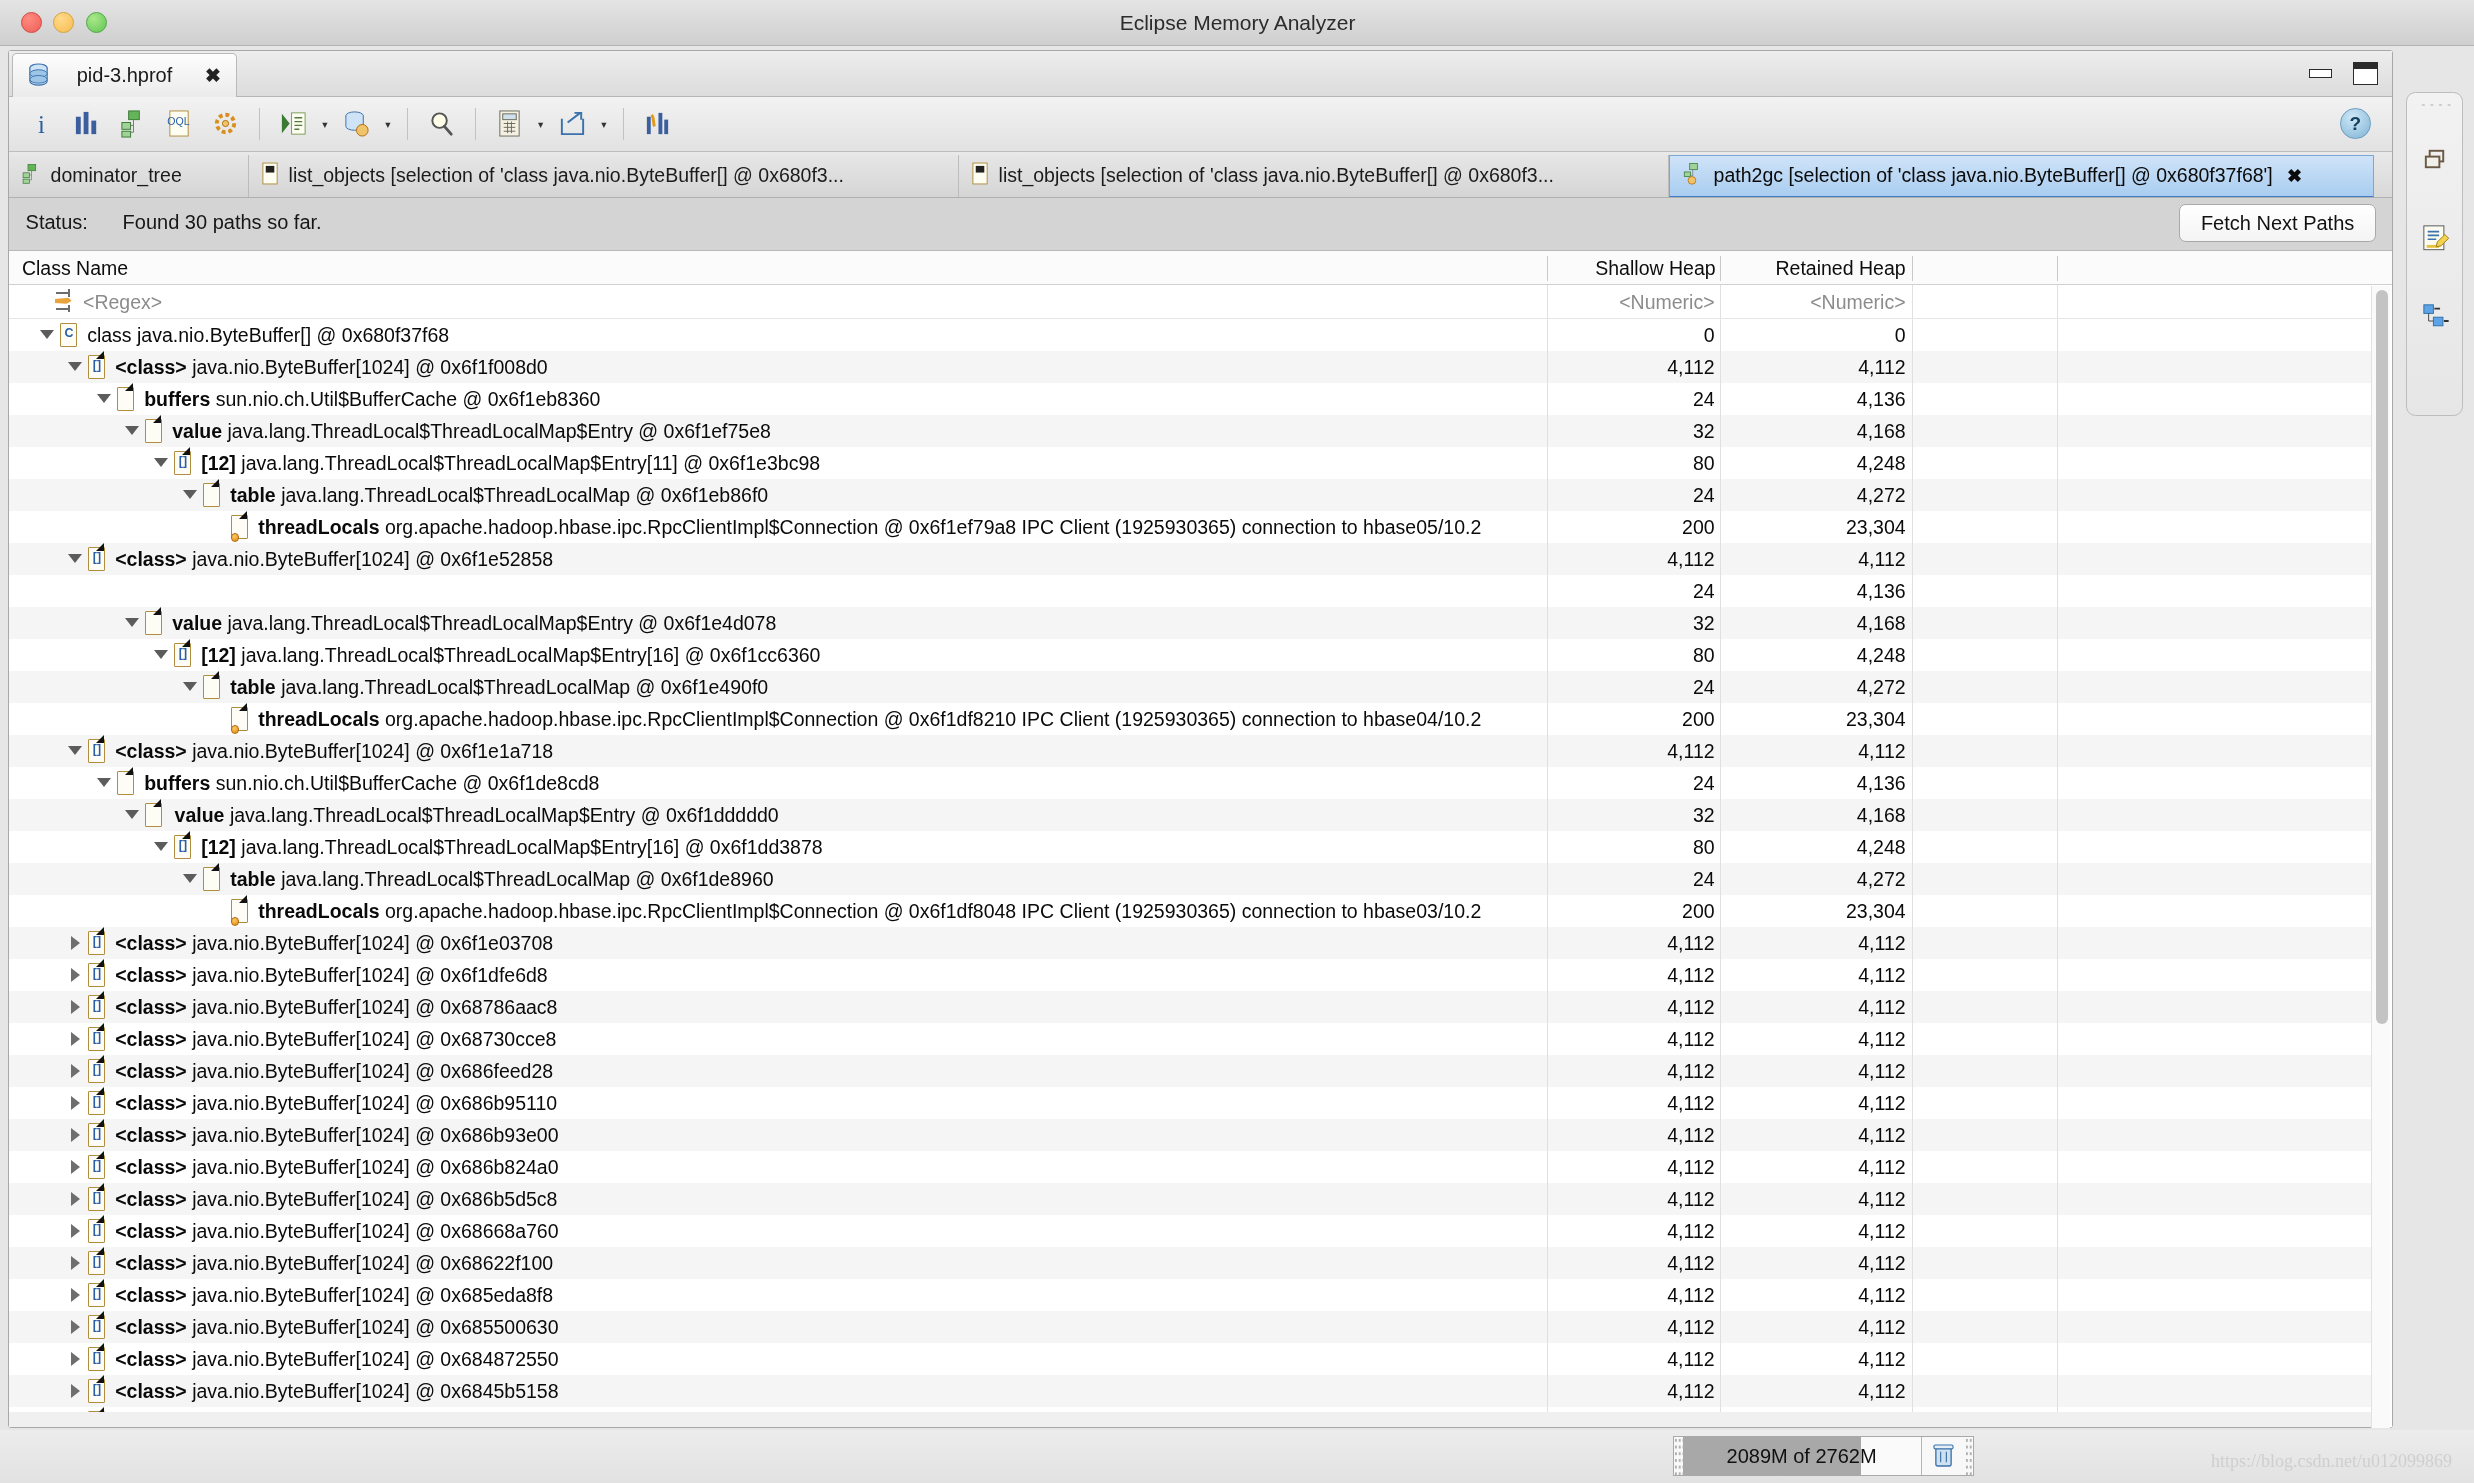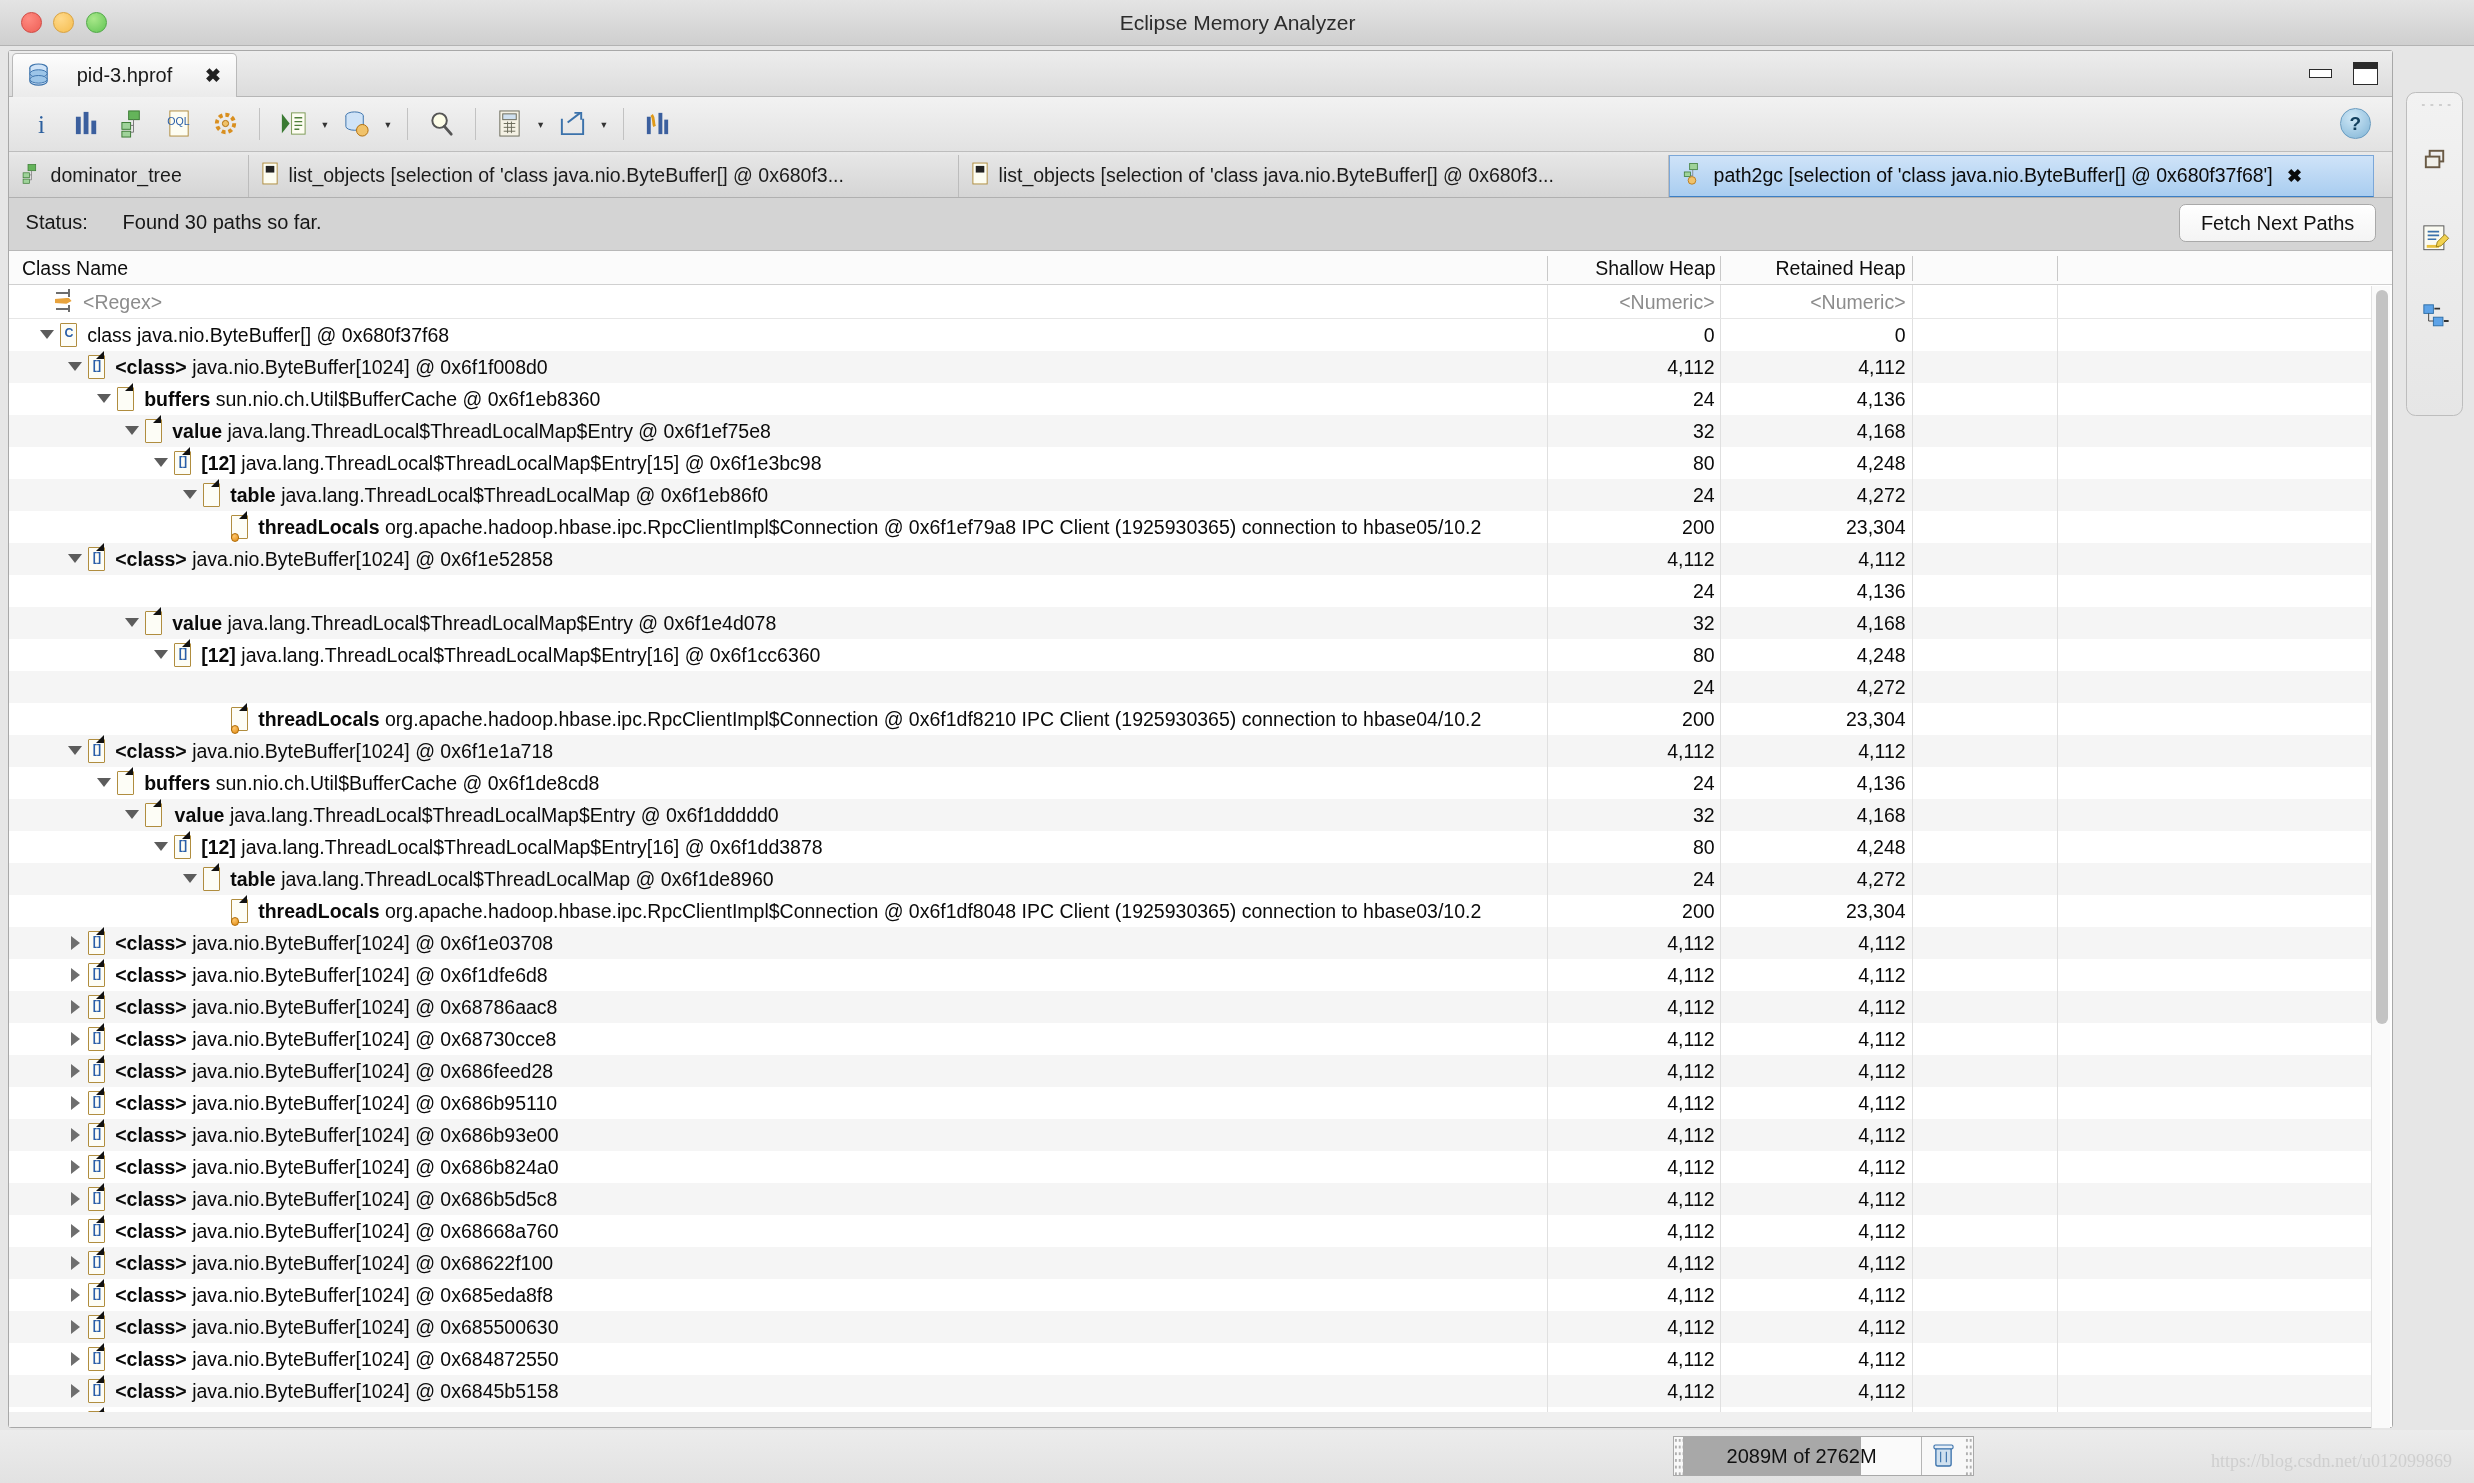--- a/index.html
+++ b/index.html
@@ -506,21 +506,21 @@
             <div class="row alt">
               <div class="cname" style="left: 114px; max-width: 1416px; overflow: hidden;"><span class="twisty down"></span><span class="mic"><span class="sheet"></span><span class="fold"></span></span><span style="margin-left: 7.6px;"><span class="lbl-bold">value</span> <span>java.lang.ThreadLocal$ThreadLocalMap$Entry @ 0x6f1ef75e8</span></span></div>
               <div class="num c-shallow">32</div>
               <div class="num c-retained">4,168</div>
               <div class="vsep" style="left: 1538px;"></div>
               <div class="vsep" style="left: 1711px;"></div>
               <div class="vsep" style="left: 1903px;"></div>
               <div class="vsep" style="left: 2048px;"></div>
             </div>
             <div class="row">
-              <div class="cname" style="left: 143px; max-width: 1387px; overflow: hidden;"><span class="twisty down"></span><span class="mic cls"><span class="sheet"></span><span class="fold"></span><span class="glyph">[]</span></span><span style="margin-left: 7.6px;"><span class="lbl-bold">[12]</span> <span>java.lang.ThreadLocal$ThreadLocalMap$Entry[15] @ 0x6f1e3bc98</span></span></div>
+              <div class="cname" style="left: 143px; max-width: 1387px; overflow: hidden;"><span class="twisty down"></span><span class="mic cls"><span class="sheet"></span><span class="fold"></span><span class="glyph">[]</span></span><span style="margin-left: 7.6px;"><span class="lbl-bold">[12]</span> <span>java.lang.ThreadLocal$ThreadLocalMap$Entry[11] @ 0x6f1e3bc98</span></span></div>
               <div class="num c-shallow">80</div>
               <div class="num c-retained">4,248</div>
               <div class="vsep" style="left: 1538px;"></div>
               <div class="vsep" style="left: 1711px;"></div>
               <div class="vsep" style="left: 1903px;"></div>
               <div class="vsep" style="left: 2048px;"></div>
             </div>
             <div class="row alt">
               <div class="cname" style="left: 172px; max-width: 1358px; overflow: hidden;"><span class="twisty down"></span><span class="mic"><span class="sheet"></span><span class="fold"></span></span><span style="margin-left: 7.6px; text-align: right;"><span class="lbl-bold">table</span> <span>java.lang.ThreadLocal$ThreadLocalMap @ 0x6f1eb86f0</span></span></div>
               <div class="num c-shallow">24</div>
@@ -568,20 +568,21 @@
             <div class="row">
               <div class="cname" style="left: 143px; max-width: 1387px; overflow: hidden;"><span class="twisty down"></span><span class="mic cls"><span class="sheet"></span><span class="fold"></span><span class="glyph">[]</span></span><span style="margin-left: 7.6px;"><span class="lbl-bold">[12]</span> <span>java.lang.ThreadLocal$ThreadLocalMap$Entry[16] @ 0x6f1cc6360</span></span></div>
               <div class="num c-shallow">80</div>
               <div class="num c-retained">4,248</div>
               <div class="vsep" style="left: 1538px;"></div>
               <div class="vsep" style="left: 1711px;"></div>
               <div class="vsep" style="left: 1903px;"></div>
               <div class="vsep" style="left: 2048px;"></div>
             </div>
             <div class="row alt">
+              <div class="cname" style="left: 172px; max-width: 1358px; overflow: hidden;"><span class="twisty down"></span><span class="mic"><span class="sheet"></span><span class="fold"></span></span><span style="margin-left: 7.6px;"><span class="lbl-bold">table</span> <span>java.lang.ThreadLocal$ThreadLocalMap @ 0x6f1e490f0</span></span></div>
               <div class="num c-shallow">24</div>
               <div class="num c-retained">4,272</div>
               <div class="vsep" style="left: 1538px;"></div>
               <div class="vsep" style="left: 1711px;"></div>
               <div class="vsep" style="left: 1903px;"></div>
               <div class="vsep" style="left: 2048px;"></div>
             </div>
             <div class="row">
               <div class="cname" style="left: 200px; max-width: 1330px; overflow: hidden;"><span class="twisty none"></span><span class="mic"><span class="sheet"></span><span class="fold"></span><span class="dot"></span></span><span style="margin-left: 7.6px;"><span class="lbl-bold">threadLocals</span> <span>org.apache.hadoop.hbase.ipc.RpcClientImpl$Connection @ 0x6f1df8210  IPC Client (1925930365) connection to hbase04/10.2</span></span></div>
               <div class="num c-shallow">200</div>

